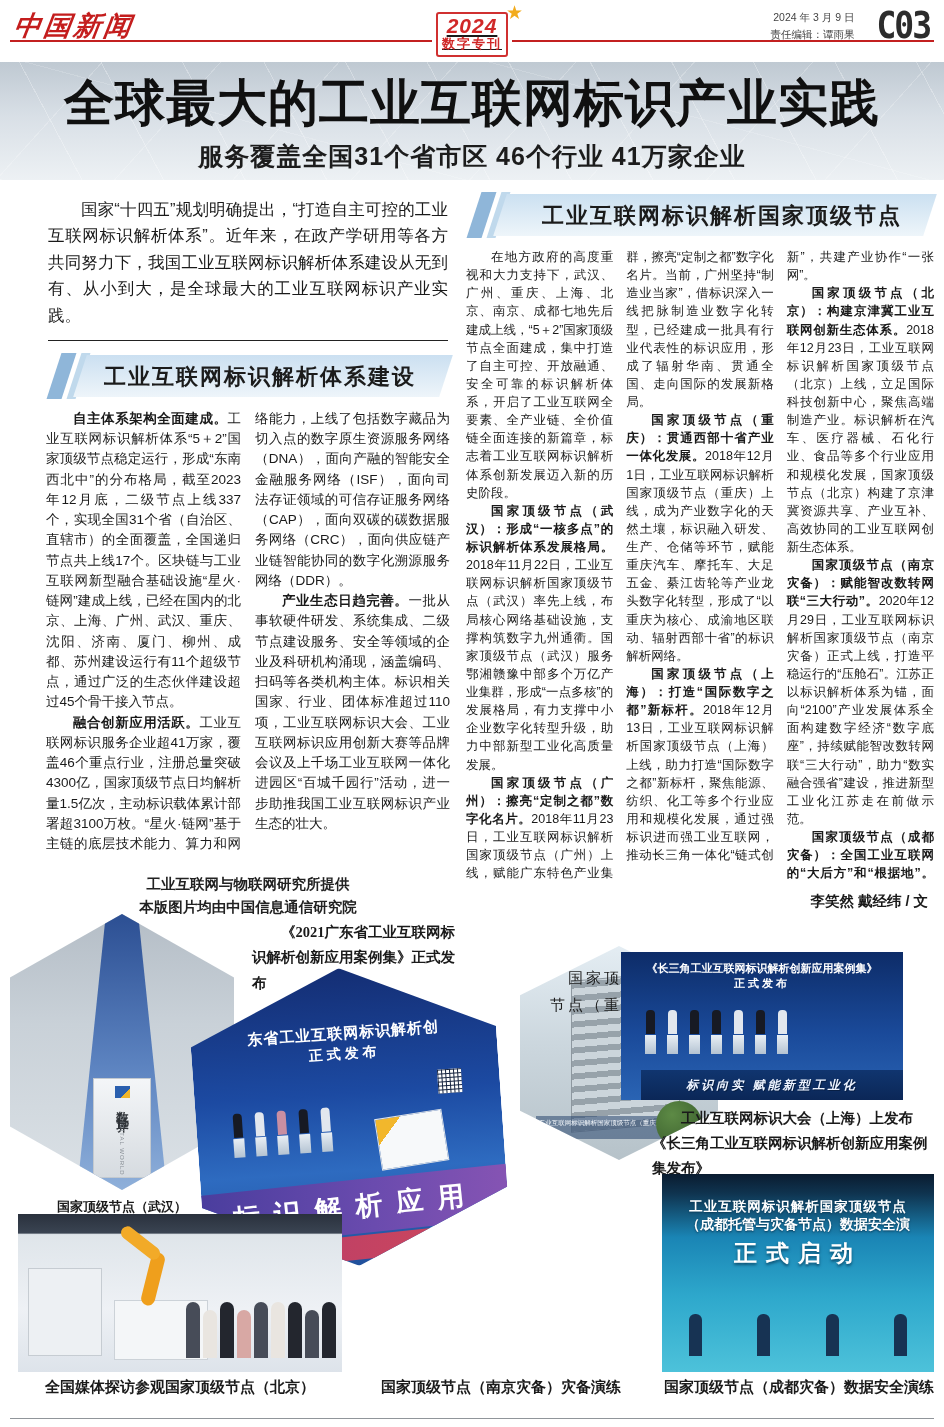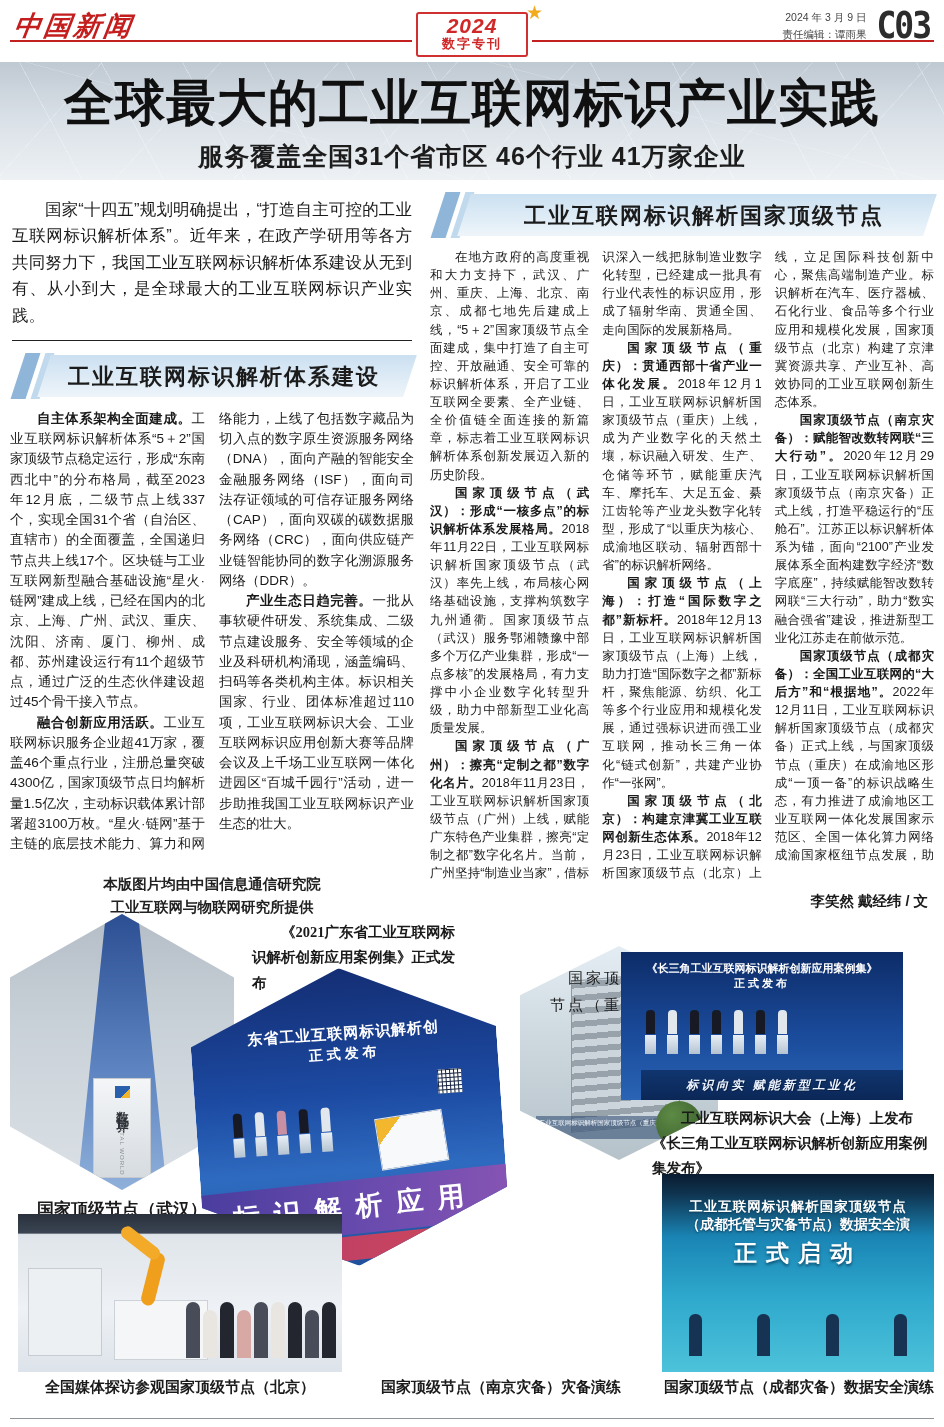--- a/index.html
+++ b/index.html
@@ -4,44 +4,44 @@
 <style>
   html,body{margin:0;padding:0;background:#ffffff;}
   body{width:944px;height:1427px;position:relative;overflow:hidden;
        font-family:"Liberation Sans","DejaVu Sans",sans-serif;color:#1a1a1a;}
   .abs{position:absolute;}
 
   
   .masthead{position:relative;height:62px;}
   .logo{position:absolute;left:14px;top:8px;font-family:"DejaVu Serif","Liberation Serif",serif;
         font-style:italic;font-weight:bold;color:#c41d1d;font-size:27px;letter-spacing:3px;transform:skewX(-8deg);}
-  .head-right{position:absolute;right:14px;top:6px;display:flex;align-items:center;gap:10px;}
+  .head-right{position:absolute;right:14px;top:6px;display:flex;align-items:center;gap:22px;}
   .pubinfo{text-align:right;font-size:10.5px;color:#444;line-height:1.55;}
   .pageno{font-family:"DejaVu Sans Mono","Liberation Mono",monospace;font-weight:700;font-size:33px;
           color:#2c2c2c;letter-spacing:-2px;transform:scaleY(1.12);}
   .redline{position:absolute;left:10px;right:10px;top:40px;height:2px;background:#c32020;}
   .badge{position:absolute;left:50%;top:12px;transform:translateX(-50%);z-index:5;background:#fff;
-         border:2px solid #d03030;border-radius:3px;padding:1px 24px 3px;text-align:center;box-shadow:0 0 0 4px #fff;}
+         border:2px solid #d03030;border-radius:3px;padding:1px 4px 3px;text-align:center;box-shadow:0 0 0 4px #fff;text-decoration:underline;}
   .badge .y{font-size:21px;font-weight:900;font-style:italic;color:#d02828;letter-spacing:1px;line-height:1.05;}
   .badge .t{font-size:13px;font-weight:900;color:#d02828;letter-spacing:2px;line-height:1.15;}
   .badge .star{position:absolute;right:-17px;top:-13px;color:#f2ab1d;font-size:19px;font-style:normal;}
 
   
   .banner{position:relative;margin:0 0;height:118px;overflow:hidden;
           background:linear-gradient(180deg,#bfc9d2 0%,#d8dfe6 45%,#edf1f4 100%);}
   .banner .net{position:absolute;inset:0;opacity:.5;background:
       repeating-linear-gradient(62deg,rgba(255,255,255,.55) 0 1px,transparent 1px 72px),
       repeating-linear-gradient(-48deg,rgba(255,255,255,.45) 0 1px,transparent 1px 88px),
       repeating-linear-gradient(15deg,rgba(255,255,255,.3) 0 1px,transparent 1px 120px);}
   .banner h1{position:relative;margin:8px 0 0;text-align:center;font-family:"Liberation Serif","DejaVu Serif",serif;
              font-weight:900;font-size:50px;letter-spacing:1px;color:#101010;}
   .banner h2{position:relative;margin:3px 0 0;text-align:center;font-size:25px;font-weight:700;color:#1c1c1c;letter-spacing:1px;}
 
   
-  .main{display:flex;gap:16px;padding:14px 10px 0;height:722px;box-sizing:border-box;}
+  .main{display:flex;gap:16px;padding:14px 10px 0;height:722px;box-sizing:border-box;margin-left:36px;}
   .colL{width:404px;flex:none;}
   .colR{flex:1;min-width:0;}
   .intro{font-size:16.5px;line-height:1.6;text-align:justify;text-indent:2em;margin:2px 2px 0;}
   .rule{border:none;border-top:1.5px solid #222;margin:12px 2px 14px;}
 
   .sec-head{position:relative;height:42px;margin:0 0 12px;overflow:visible;}
   .sec-head .bg{position:absolute;left:34px;right:4px;top:0;bottom:0;transform:skewX(-18deg);
                 background:linear-gradient(180deg,#cbe0f1,#eef5fa);}
   .sec-head .s1{position:absolute;left:8px;top:-2px;width:15px;height:46px;transform:skewX(-18deg);background:#8fb6d9;}
   .sec-head .s2{position:absolute;left:28px;top:-2px;width:9px;height:46px;transform:skewX(-18deg);background:#c0d9ec;}
@@ -65,21 +65,21 @@
   .hex-wuhan{left:10px;top:12px;width:224px;height:276px;background:linear-gradient(180deg,#b4bdc6 0%,#c9d1d8 40%,#dbe1e6 100%);}
   .beam{position:absolute;left:50%;top:0;width:40%;height:100%;transform:translateX(-50%);
         clip-path:polygon(32% 0,68% 0,100% 100%,0 100%);
         background:linear-gradient(180deg,#2c4f93 0%,#5c83c0 55%,#8fb0da 100%);box-shadow:0 0 22px #6f93c8;}
   .pillar{position:absolute;left:50%;bottom:12px;transform:translateX(-50%);width:58px;height:100px;
           background:linear-gradient(180deg,#f4f6f8,#d6dbe0);border:1px solid #c3c9cf;
           display:flex;flex-direction:column;align-items:center;gap:3px;padding-top:7px;box-sizing:border-box;}
   .plogo{width:15px;height:12px;background:linear-gradient(135deg,#2a5fae 65%,#f0b52a 65%);}
   .pillar .zh{writing-mode:vertical-rl;font-size:12.5px;font-weight:700;color:#2f3338;letter-spacing:3px;}
   .pillar .en{writing-mode:vertical-rl;font-size:6px;color:#8a9097;letter-spacing:1px;}
-  .cap-wuhan{left:22px;top:296px;width:200px;text-align:center;font-size:17px;}
+  .cap-wuhan{left:22px;top:296px;width:200px;text-align:center;font-size:13px;}
 
   .cap-2021{left:252px;top:18px;width:214px;font-size:14.5px;line-height:1.75;text-indent:2em;}
 
   .hex-stage{left:196px;top:66px;width:306px;height:298px;transform:rotate(-4deg);
              background:linear-gradient(180deg,#142e74 0%,#1c4aa2 42%,#2e6bc0 68%,#20509b 100%);}
   .stage-t1{margin-top:56px;text-align:center;color:#fff;font-weight:700;font-size:15px;letter-spacing:1px;}
   .stage-t2{margin-top:2px;text-align:center;color:#fff;font-weight:700;font-size:14px;letter-spacing:4px;}
   .qr{position:absolute;right:38px;top:108px;width:24px;height:24px;background-color:#fff;
       background-image:linear-gradient(#15233f 1px,transparent 1px),linear-gradient(90deg,#15233f 1px,transparent 1px);
       background-size:4px 4px;}
@@ -185,22 +185,22 @@
       <span class="s2"></span>
       <span class="bg"></span>
       <span class="txt">工业互联网标识解析体系建设</span>
     </div>
     <div class="cols2">
       <p class="para"><b class="lead">自主体系架构全面建成。</b><span>工业互联网标识解析体系“5＋2”国家顶级节点稳定运行，形成“东南西北中”的分布格局，截至2023年12月底，二级节点上线337个，实现全国31个省（自治区、直辖市）的全面覆盖，全国递归节点共上线17个。区块链与工业互联网新型融合基础设施“星火·链网”建成上线，已经在国内的北京、上海、广州、武汉、重庆、沈阳、济南、厦门、柳州、成都、苏州建设运行有11个超级节点，通过广泛的生态伙伴建设超过45个骨干接入节点。</span></p>
       <p class="para"><b class="lead">融合创新应用活跃。</b><span>工业互联网标识服务企业超41万家，覆盖46个重点行业，注册总量突破4300亿，国家顶级节点日均解析量1.5亿次，主动标识载体累计部署超3100万枚。“星火·链网”基于主链的底层技术能力、算力和网络能力，上线了包括数字藏品为切入点的数字原生资源服务网络（DNA），面向产融的智能安全金融服务网络（ISF），面向司法存证领域的可信存证服务网络（CAP），面向双碳的碳数据服务网络（CRC），面向供应链产业链智能协同的数字化溯源服务网络（DDR）。</span></p>
       <p class="para"><b class="lead">产业生态日趋完善。</b><span>一批从事软硬件研发、系统集成、二级节点建设服务、安全等领域的企业及科研机构涌现，涵盖编码、扫码等各类机构主体。标识相关国家、行业、团体标准超过110项，工业互联网标识大会、工业互联网标识应用创新大赛等品牌会议及上千场工业互联网一体化进园区“百城千园行”活动，进一步助推我国工业互联网标识产业生态的壮大。</span></p>
     </div>
     <div class="credit">
+      <div>工业互联网与物联网研究所提供</div>
       <div>本版图片均由中国信息通信研究院</div>
-      <div>工业互联网与物联网研究所提供</div>
     </div>
   </div>
 
   <div class="colR">
     <div class="sec-head center">
       <span class="s1"></span>
       <span class="s2"></span>
       <span class="bg"></span>
       <span class="txt">工业互联网标识解析国家顶级节点</span>
     </div>

